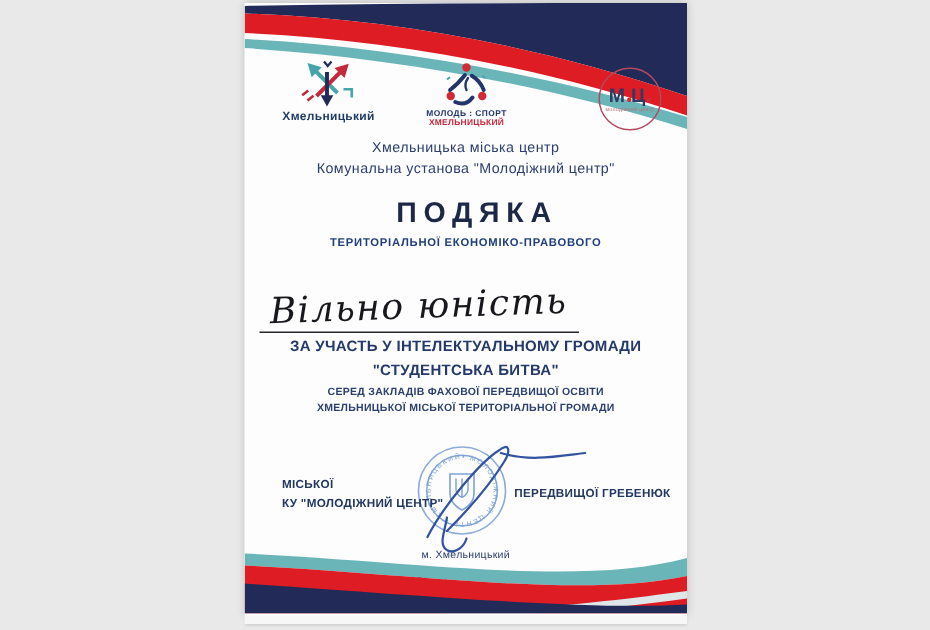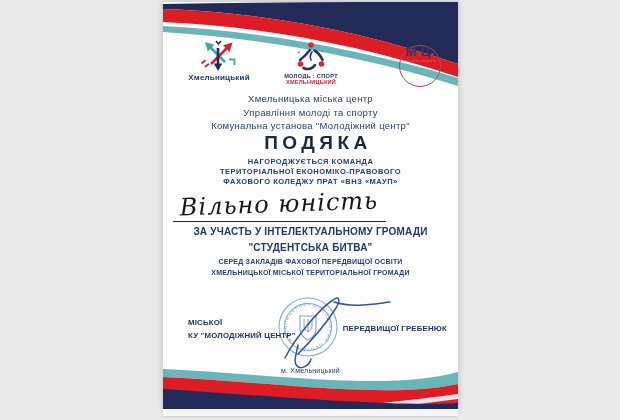--- a/index.html
+++ b/index.html
@@ -15,21 +15,21 @@
     position:absolute;left:163px;top:410px;width:295px;height:6px;
     background:#f7f7f7;box-shadow:0 1px 2px rgba(0,0,0,.12);
   }
   svg{display:block;}
   .banner-top{position:absolute;left:0;top:0;}
   .banner-bottom{position:absolute;left:0;top:362px;}
   .logo{position:absolute;text-align:center;}
   .logo-city{left:22px;top:36px;width:68px;}
   .logo-ms{left:114px;top:38px;width:68px;}
   .logo-mc{left:236px;top:43px;width:42px;height:42px;border:1.6px solid #b4485f;
-    border-radius:50%;display:flex;flex-direction:column;align-items:center;box-sizing:border-box;}
+    border-radius:50%;display:flex;flex-direction:column;align-items:center;justify-content:center;box-sizing:border-box;}
   .logo-city .cap{font-size:8px;color:#1d3c66;margin-top:1px;font-weight:bold;letter-spacing:.2px;}
   .logo-ms .cap1{font-size:5.6px;color:#23356b;font-weight:bold;margin-top:1px;letter-spacing:.3px;}
   .logo-ms .cap2{font-size:5.6px;color:#c5283a;font-weight:bold;letter-spacing:.2px;}
   .mono{font-size:13px;font-weight:bold;color:#2e3a68;line-height:12px;position:relative;}
   .mono .rdot{display:inline-block;width:3px;height:3px;border-radius:50%;background:#d22b35;margin:0 0 0 1px;}
   .mc-sub{font-size:3.5px;color:#c06a77;margin-top:1px;letter-spacing:.2px;}
   .line{position:absolute;left:0;width:100%;text-align:center;}
   .org{top:90px;font-size:9.5px;line-height:13.5px;color:#2c3e6f;letter-spacing:.3px;}
   .title{top:130px;font-size:19px;font-weight:bold;color:#1d2848;letter-spacing:4.5px;padding-left:15px;box-sizing:border-box;}
   .award{top:155px;font-size:7.5px;line-height:10px;font-weight:bold;color:#20407c;letter-spacing:.5px;}
@@ -85,30 +85,27 @@
     <div class="cap2">ХМЕЛЬНИЦЬКИЙ</div>
   </div>
 
   <div class="logo logo-mc">
     <div class="mono"><span>М</span><span class="rdot"></span><span>Ц</span><span class="rdot"></span></div>
     <div class="mc-sub">молодіжний центр</div>
   </div>
 
   <div class="line org">
     <div>Хмельницька міська центр</div>
-    <div>Управління молоді та спорту</div>
     <div>Комунальна установа "Молодіжний центр"</div>
   </div>
 
   <div class="line title">ПОДЯКА</div>
 
   <div class="line award">
-    <div>НАГОРОДЖУЄТЬСЯ КОМАНДА</div>
     <div>ТЕРИТОРІАЛЬНОЇ ЕКОНОМІКО-ПРАВОВОГО</div>
-    <div>ФАХОВОГО КОЛЕДЖУ ПРАТ «ВНЗ «МАУП»</div>
   </div>
 
   <div class="team">Вільно юність</div>
   <div class="team-line"></div>
 
   <div class="line event">
     <div>ЗА УЧАСТЬ У ІНТЕЛЕКТУАЛЬНОМУ ГРОМАДИ</div>
     <div>"СТУДЕНТСЬКА БИТВА"</div>
   </div>
   <div class="line among">

